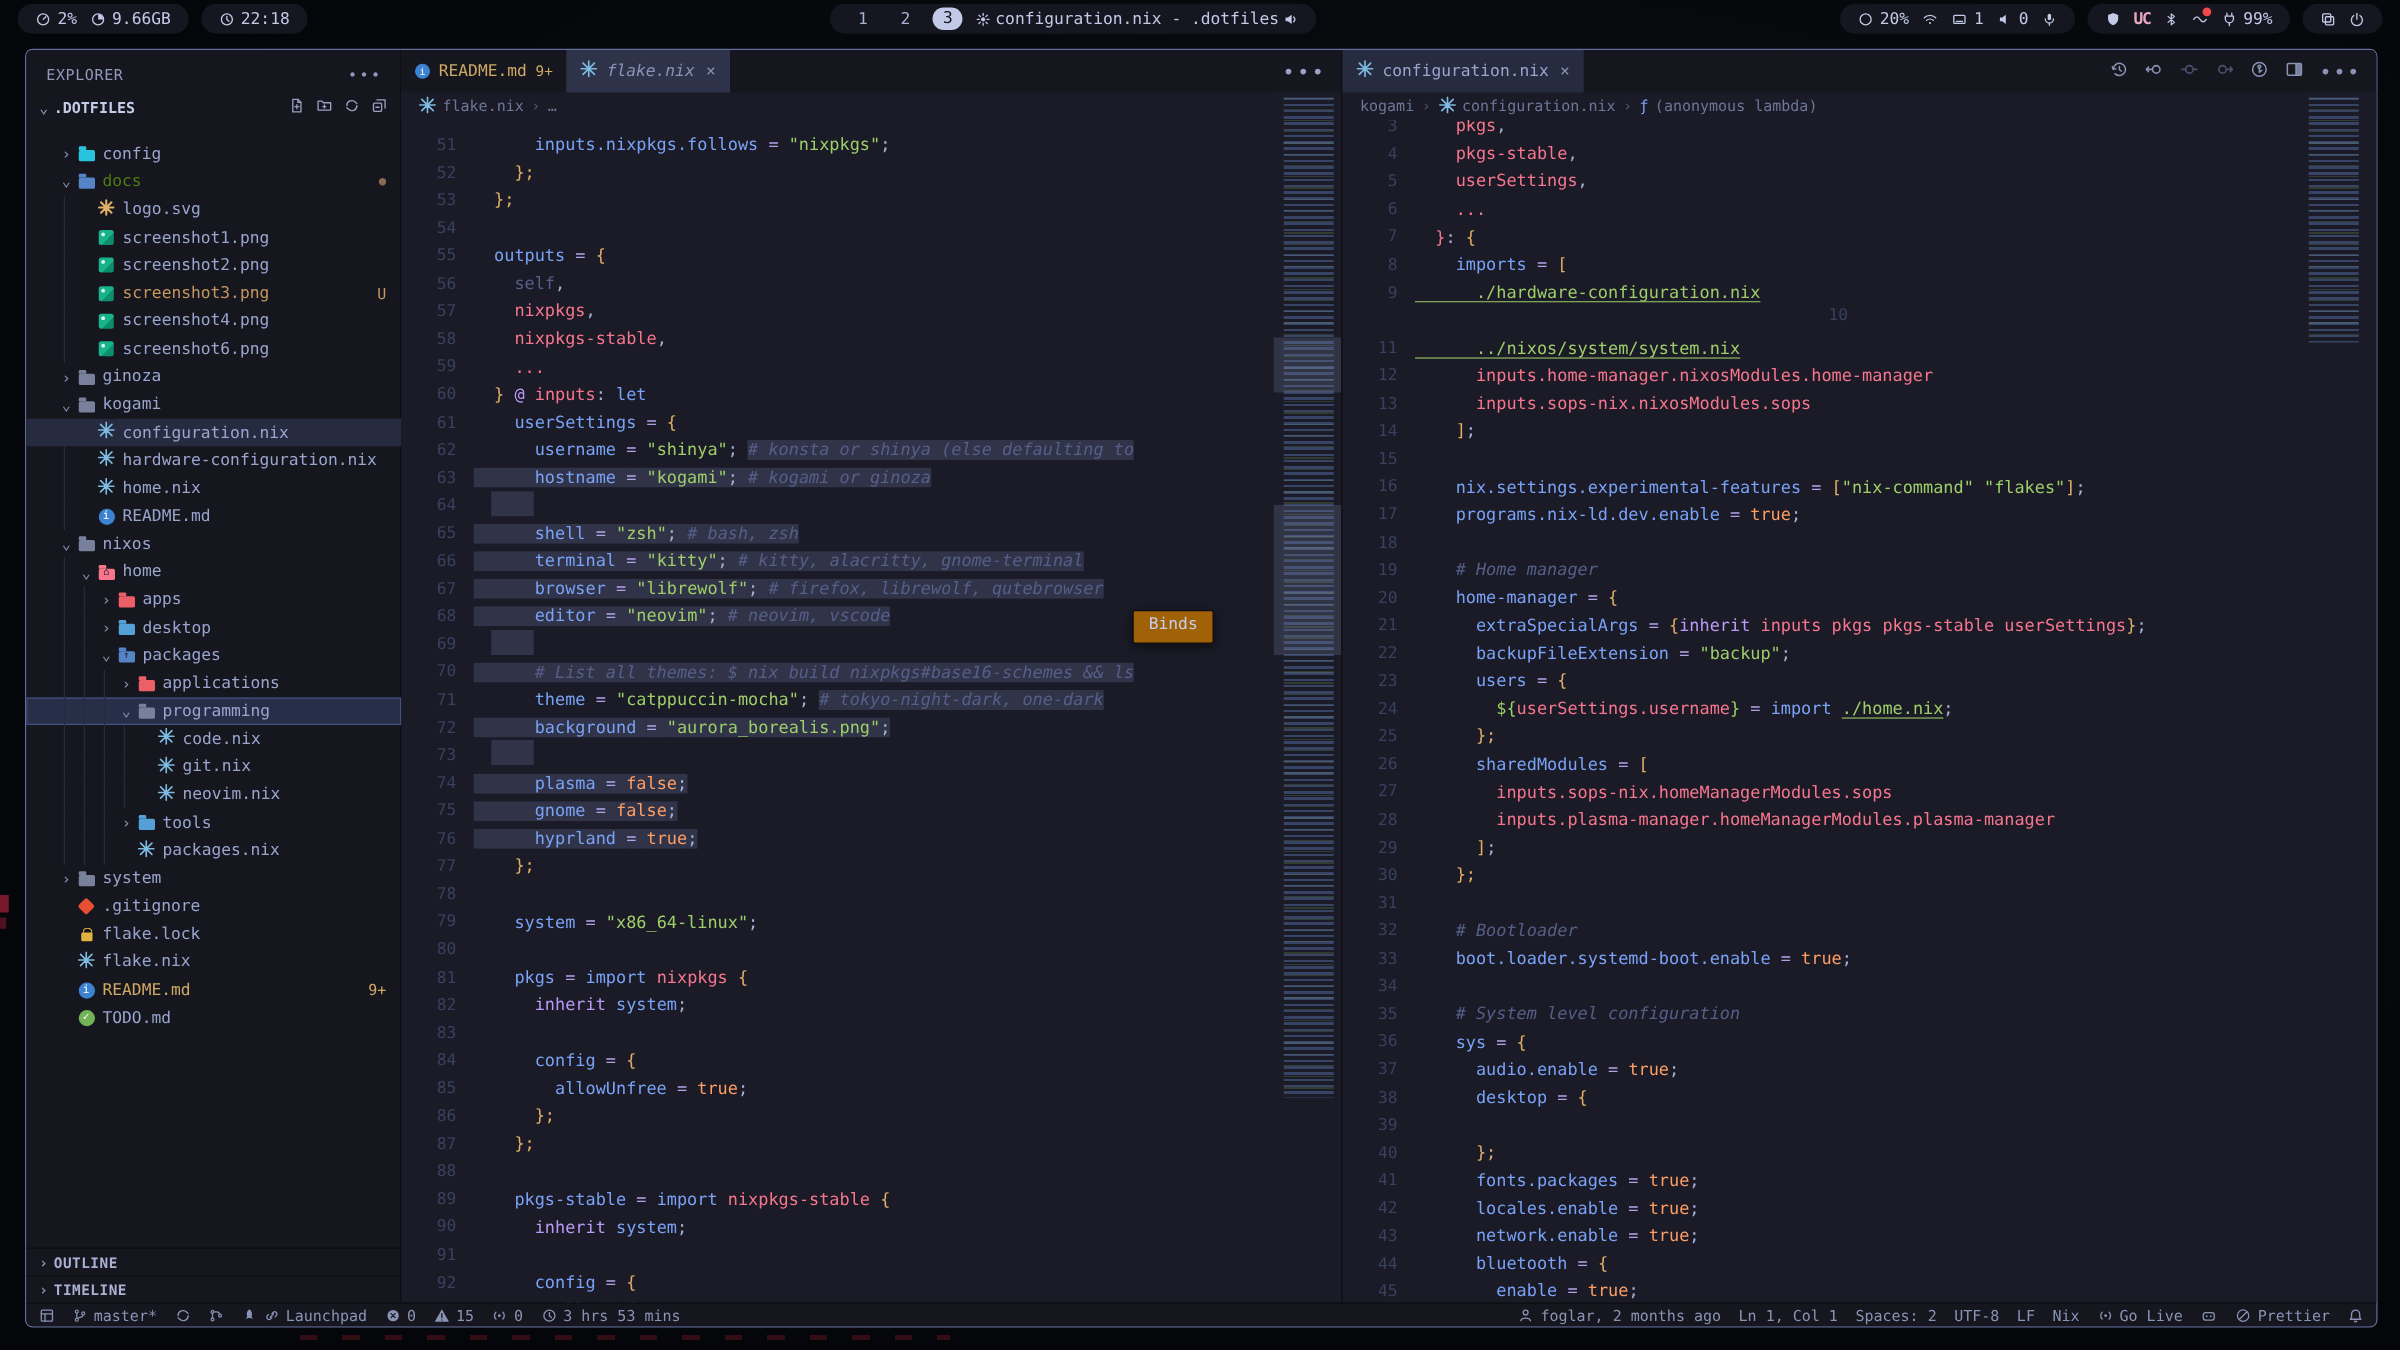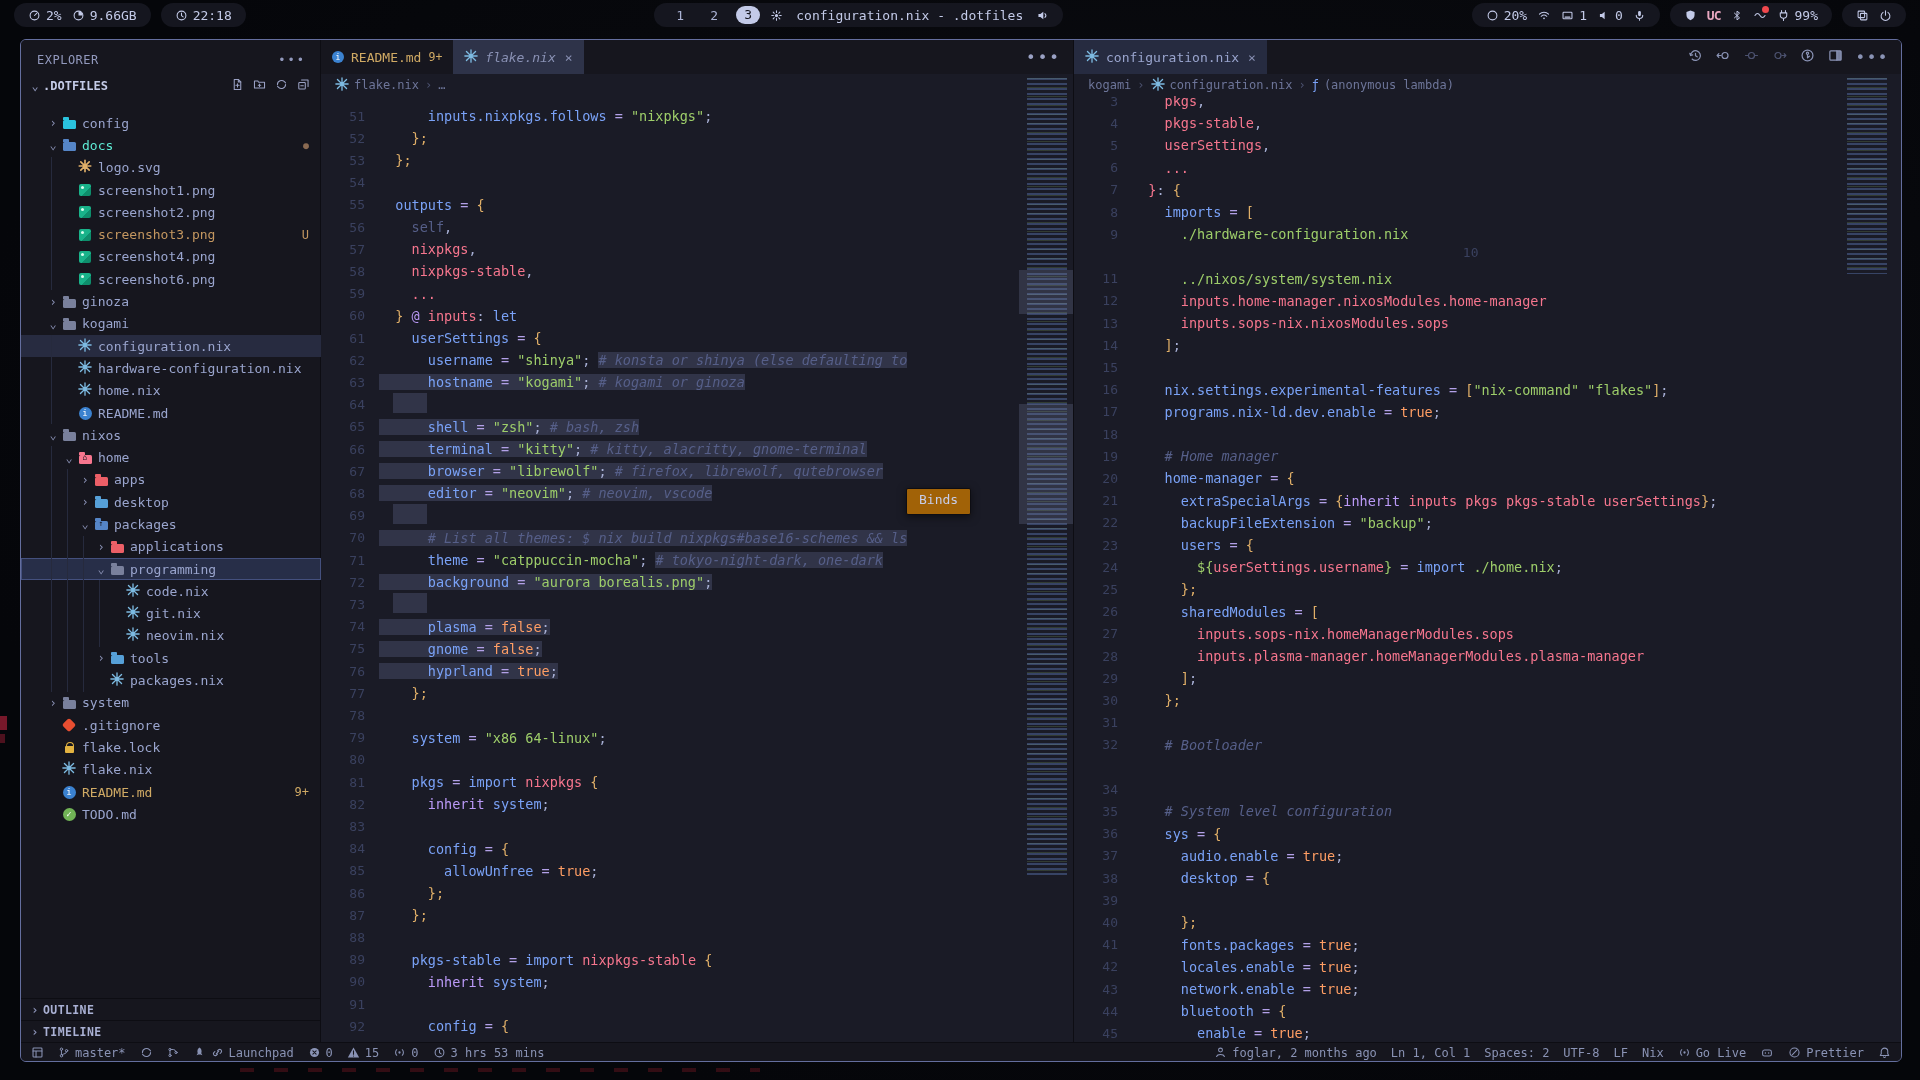--- a/index.html
+++ b/index.html
@@ -11,21 +11,21 @@
              background:repeating-linear-gradient(90deg, rgba(170,30,45,.28) 0 14px, transparent 14px 34px); }
 
   
   .topbar { position:absolute; left:0; top:0; width:1920px; height:30px; display:flex; align-items:center; justify-content:space-between; padding:0 14px; }
   .tb-side { display:flex; gap:10px; align-items:center; }
   .pill { display:flex; align-items:center; gap:10px; height:24px; padding:0 14px; background:#15161f; border-radius:13px; color:#c3cae8; font-size:13px; }
   .pill svg { display:block; }
   .tb-item { display:flex; align-items:center; gap:5px; }
   .ws { width:24px; text-align:center; color:#aab2d4; cursor:default; }
   .ws.active { background:#c3cae8; color:#15161f; border-radius:10px; height:18px; line-height:18px; }
-  .tb-title { display:flex; gap:13px; align-items:center; }
+  .tb-title { display:flex; gap:3px; align-items:center; }
   .reddot { width:7px; height:7px; background:#f0484d; border-radius:50%; position:absolute; margin-left:9px; margin-top:-12px; }
   .layout-uc { color:#e8a7c0; font-weight:bold; letter-spacing:-1px; }
 
   
   .win { position:absolute; left:20px; top:39px; width:1882px; height:1023px; background:#16161e; border:1px solid #646e9e; border-radius:6px; overflow:hidden; }
 
   
   .sidebar { position:absolute; left:0; top:0; width:300px; height:1002px; background:#16161e; border-right:1px solid #0d0d13; }
   .sb-head { display:flex; justify-content:space-between; align-items:center; height:26px; padding:14px 14px 0 16px; color:#9299bd; font-size:12px; letter-spacing:.5px; }
   .sb-more { color:#9299bd; letter-spacing:2px; cursor:default; }
@@ -268,21 +268,21 @@
           <span class="fi">
             <span class="fold" style="--fc:#2ac3de"></span>
           </span>
           <span class="lbl">config</span>
         </div>
         <div class="trow" style="padding-left: 24px;">
           <span class="chev">⌄</span>
           <span class="fi">
             <span class="fold" style="--fc:#5585c7"></span>
           </span>
-          <span class="lbl" style="color: #5eead4;">docs</span>
+          <span class="lbl" style="color: #4d7c0f;">docs</span>
           <span class="badge" style="color: rgb(138, 106, 82); font-size: 10px;">●</span>
         </div>
         <div class="trow" style="padding-left: 40px;">
           <span class="guide" style="left: 30px;"></span>
           <span class="chev"></span>
           <span class="fi">
             <span><svg width="14" height="14" viewBox="0 0 16 16" fill="none" stroke="currentColor" stroke-width="1.3" stroke-linecap="round" stroke-linejoin="round">
                 <path d="M8 1.4v13.2M1.4 8h13.2M3.2 3.2l9.6 9.6M12.8 3.2L3.2 12.8" stroke="#e0af68" stroke-width="1.9"></path>
               </svg></span>
           </span>
@@ -946,20 +946,24 @@
           <span class="ct"><span class="tk-y">    };</span></span>
         </div>
         <div class="cl" style="top: 615.6px;">
           <span class="ln">31</span>
           <span class="ct"></span>
         </div>
         <div class="cl" style="top: 637.8px;">
           <span class="ln">32</span>
           <span class="ct"><span class="tk-c">    # Bootloader</span></span>
         </div>
+        <div class="cl" style="top: 660px;">
+          <span class="ln">33</span>
+          <span class="ct"><span class="tk-v">    boot.loader.systemd-boot.enable </span><span class="tk-o">= </span><span class="tk-b">true</span><span class="tk-p">;</span></span>
+        </div>
         <div class="cl" style="top: 682.2px;">
           <span class="ln">34</span>
           <span class="ct"></span>
         </div>
         <div class="cl" style="top: 704.4px;">
           <span class="ln">35</span>
           <span class="ct"><span class="tk-c">    # System level configuration</span></span>
         </div>
         <div class="cl" style="top: 726.6px;">
           <span class="ln">36</span>

